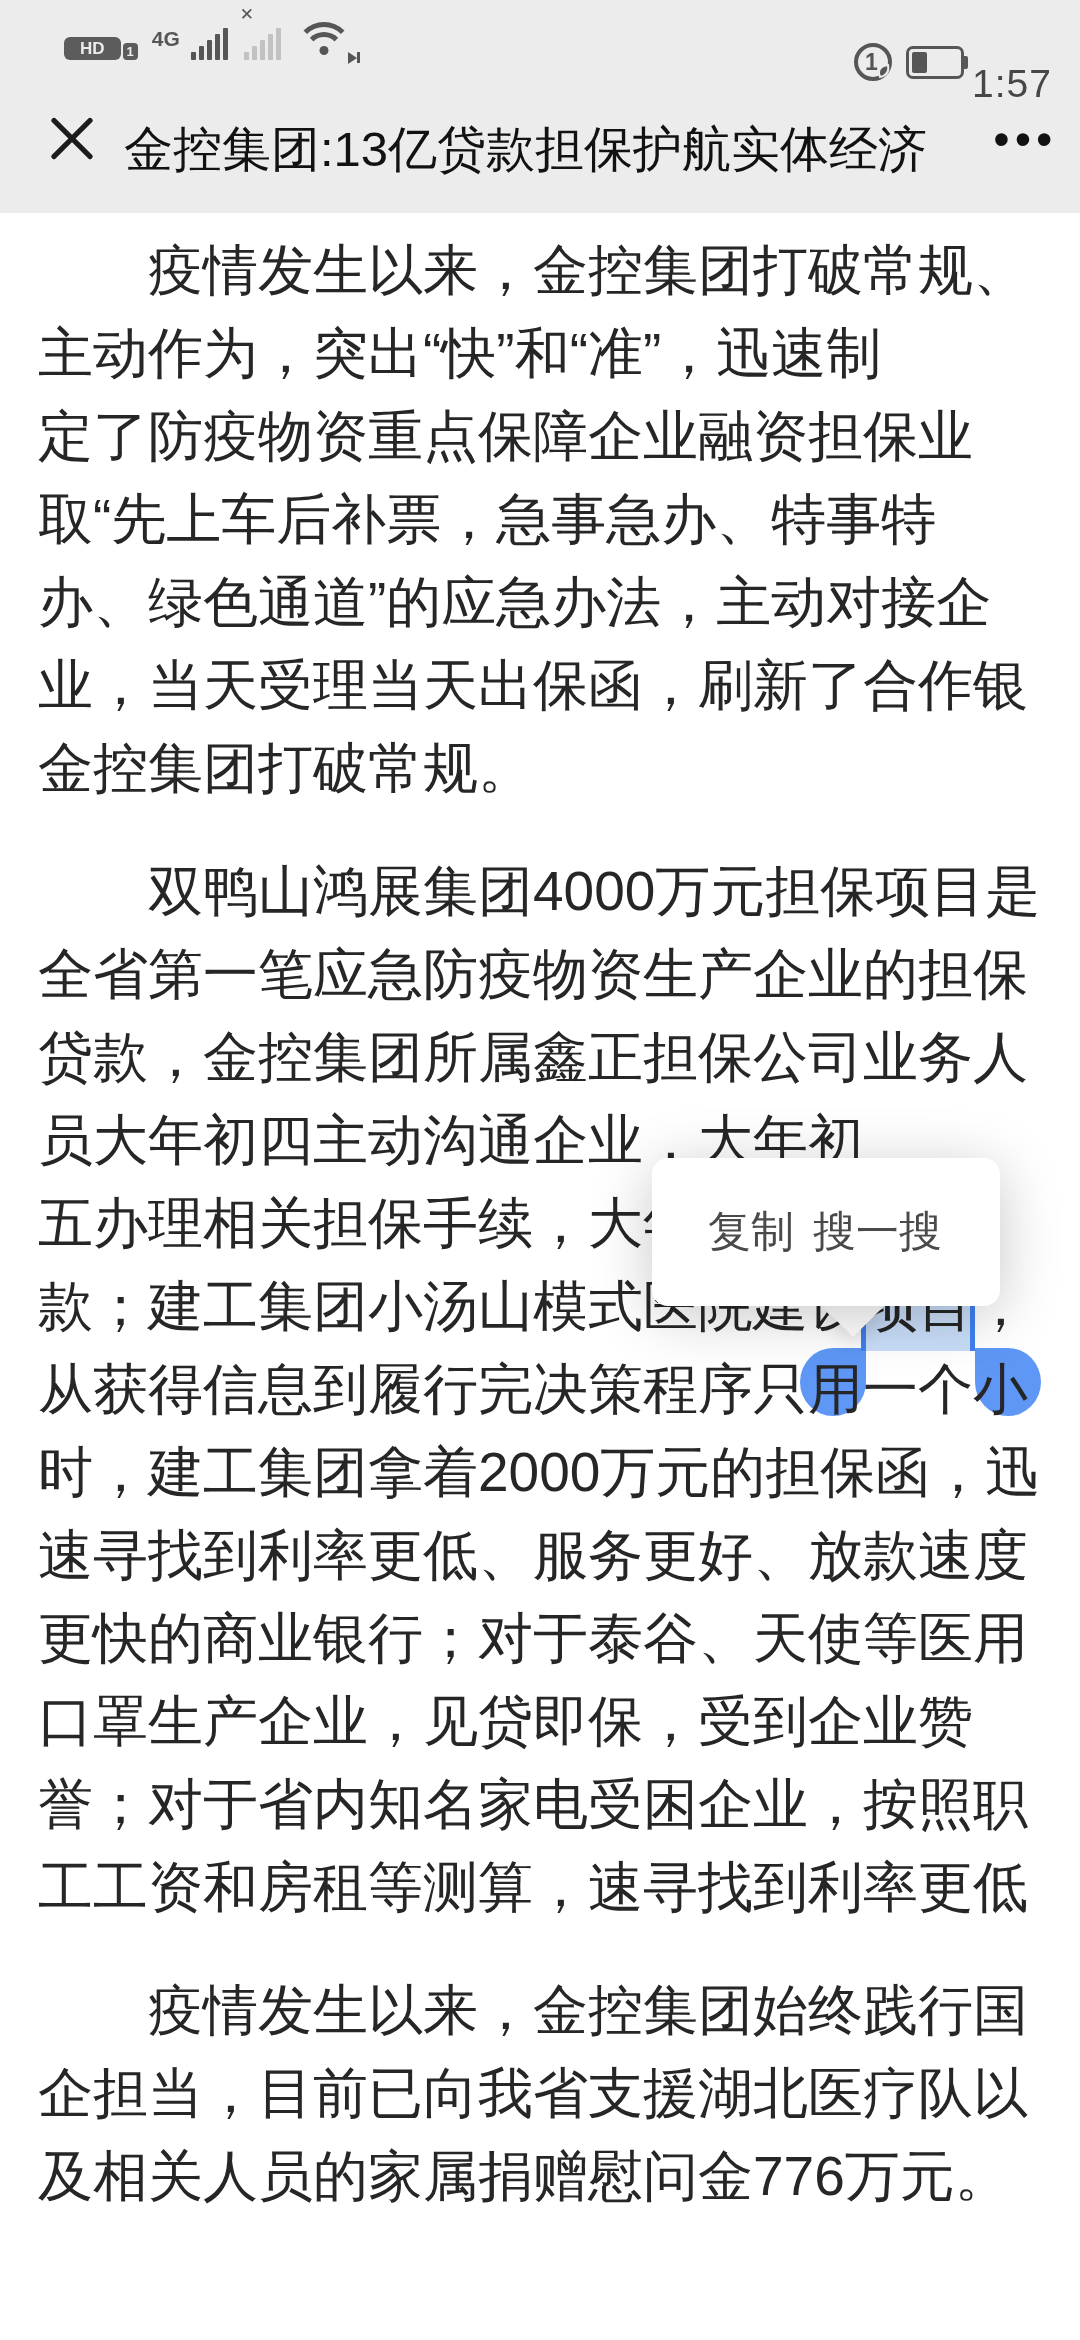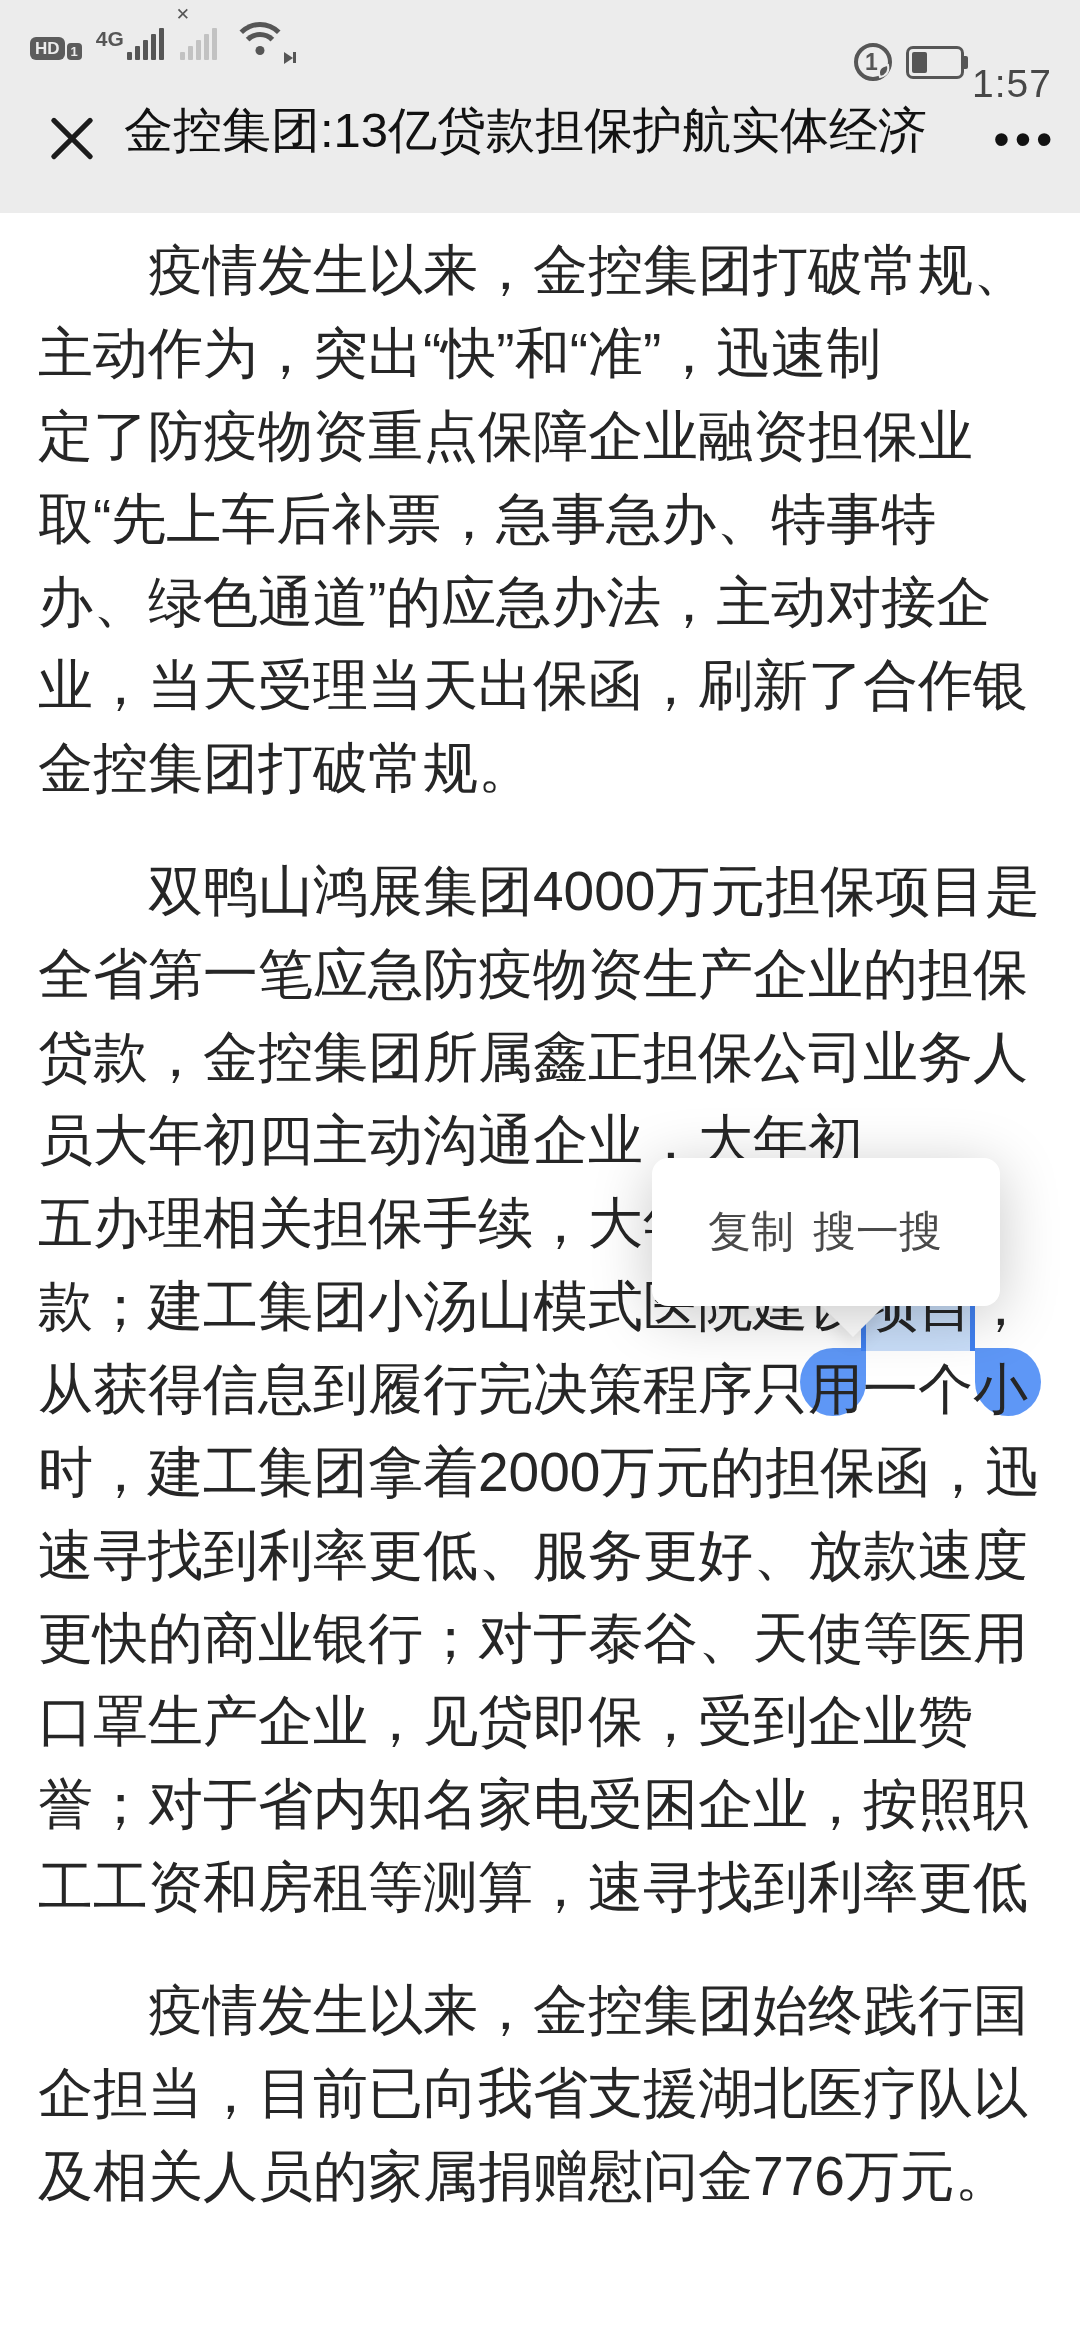--- a/index.html
+++ b/index.html
@@ -6,25 +6,25 @@
   body{
     width:1080px;height:2340px;overflow:hidden;background:#fff;
     font-family:"Liberation Sans","DejaVu Sans",sans-serif;
     position:relative;
   }
   
   .topchrome{position:absolute;top:0;left:0;width:1080px;height:213px;background:#ececec;z-index:10;}
   .statusbar{position:absolute;top:0;left:0;right:0;height:74px;}
   .sb-left{position:absolute;left:30px;top:20px;display:flex;align-items:flex-end;height:40px;}
   .hd-badge{background:#5c5c5c;color:#ececec;font-size:17px;font-weight:bold;border-radius:6px;
-    padding:3px 5px;line-height:1;letter-spacing:0;}
+    padding:3px 16px;line-height:1;letter-spacing:0;margin-left:34px;}
   .hd-sub{background:#5c5c5c;color:#ececec;font-size:13px;font-weight:bold;border-radius:4px;
     padding:2px 4px;line-height:1;margin-left:2px;align-self:flex-end;}
   .net-group{display:flex;align-items:flex-end;margin-left:14px;}
-  .net-label{font-size:21px;font-weight:bold;color:#565656;margin-right:3px;align-self:flex-start;line-height:1;}
+  .net-label{font-size:21px;font-weight:bold;color:#565656;margin-right:11px;align-self:flex-start;line-height:1;}
   .bars{display:flex;align-items:flex-end;gap:3px;}
   .bar{width:5px;background:#565656;border-radius:1px;}
   .bars.dim .bar{background:#c2c2c2;}
   .sim2{margin-left:16px;position:relative;}
   .sim2 .x-mark{position:absolute;left:-4px;top:-22px;font-size:17px;font-weight:bold;color:#565656;line-height:1;}
   .wifi{position:relative;width:50px;height:38px;margin-left:18px;}
   .wifi .arc{position:absolute;left:50%;transform:translateX(-50%);border-radius:50%;
     border:5px solid transparent;border-top-color:#565656;}
   .wifi .a1{width:48px;height:48px;top:0;}
   .wifi .a2{width:30px;height:30px;top:10px;}
@@ -36,21 +36,21 @@
   .batt{position:relative;width:52px;height:27px;border:3px solid #565656;border-radius:7px;margin-left:10px;}
   .batt .fill{position:absolute;left:3px;top:3px;bottom:3px;width:15px;background:#565656;border-radius:2px;}
   .batt .nub{position:absolute;right:-7px;top:7px;width:4px;height:13px;background:#565656;border-radius:0 2px 2px 0;}
   .sb-time{font-size:39px;color:#474747;margin-left:8px;letter-spacing:1px;margin-top:44px;}
   
   .header-row{position:absolute;top:74px;left:0;right:0;height:139px;}
   .close-btn{position:absolute;left:46px;top:38px;width:52px;height:52px;}
   .close-btn:before,.close-btn:after{content:"";position:absolute;left:-2px;top:24px;width:56px;height:5px;background:#1c1c1c;border-radius:2px;}
   .close-btn:before{transform:rotate(45deg);}
   .close-btn:after{transform:rotate(-45deg);}
-  .page-title{position:absolute;left:124px;top:24px;font-size:49px;color:#121212;white-space:nowrap;
+  .page-title{position:absolute;left:124px;top:43px;font-size:49px;color:#121212;white-space:nowrap;
     max-width:840px;overflow:hidden;}
   .title-ellipsis{position:absolute;right:22px;top:40px;font-size:44px;color:#121212;letter-spacing:6px;font-weight:bold;}
   
   .article{position:absolute;top:213px;left:0;width:1080px;padding:0 22px;box-sizing:border-box;
     color:#262626;font-size:55px;z-index:1;}
   .para{margin:16px;}
   .para + .para{margin-top:40px;}
   .line{height:83px;line-height:83px;white-space:nowrap;position:relative;z-index:0;}
   .line.indent{padding-left:110px;}
   

